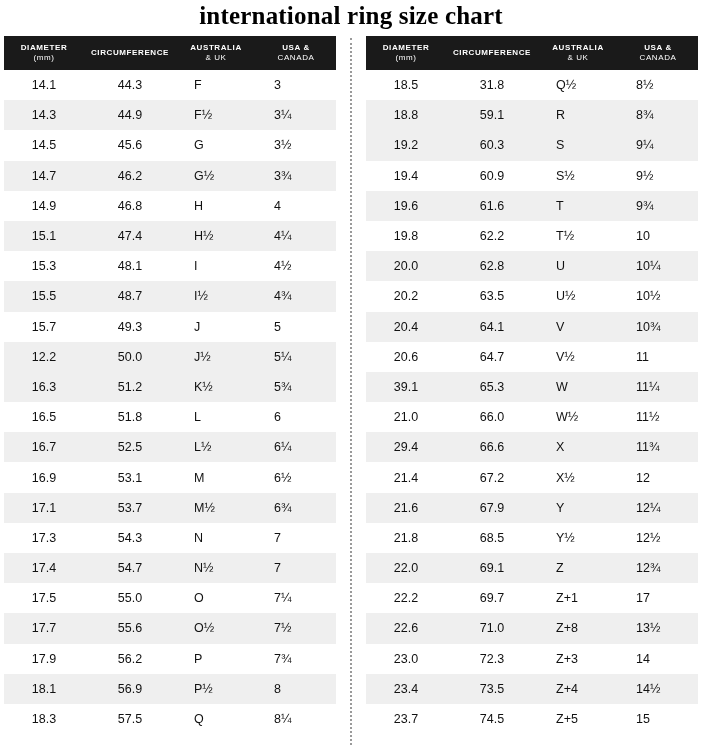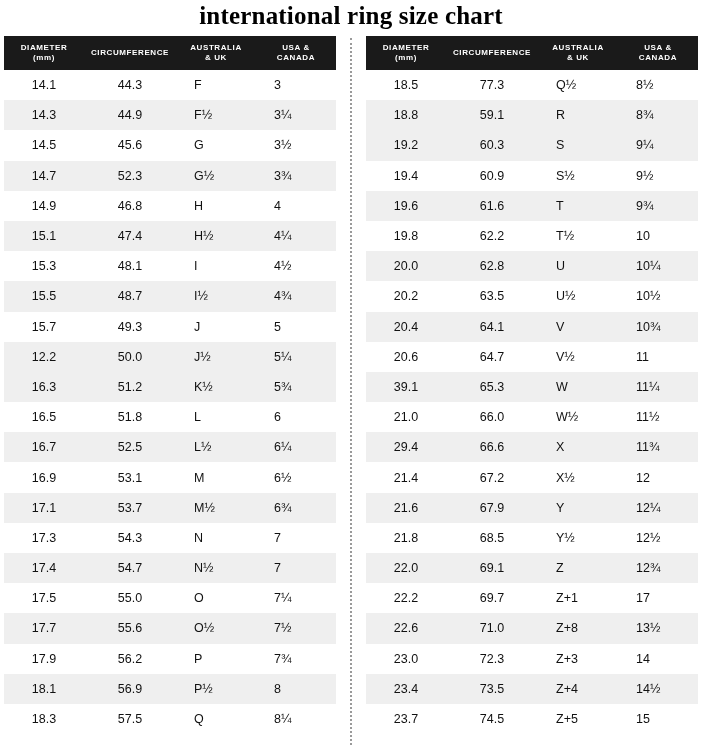--- a/index.html
+++ b/index.html
@@ -66,21 +66,21 @@
     letter-spacing: 0.6px;
     line-height: 1.25;
     text-align: center;
     padding: 7px 2px;
     vertical-align: middle;
     height: 32px;
     box-sizing: border-box;
   }
   table.sz th .sub {
     display: block;
-    font-weight: bold;
+    font-weight: normal;
   }
   table.sz td {
     font-size: 12.5px;
     padding: 0 0 0 14px;
     height: 30.2px;
     border: none;
     color: #111111;
     vertical-align: middle;
   }
   table.sz td.c {
@@ -152,21 +152,21 @@
               <td class="l">3¼</td>
             </tr>
             <tr class="odd">
               <td class="c">14.5</td>
               <td class="c">45.6</td>
               <td class="l">G</td>
               <td class="l">3½</td>
             </tr>
             <tr class="even">
               <td class="c">14.7</td>
-              <td class="c">52.3</td>
+              <td class="c">46.2</td>
               <td class="l">G½</td>
               <td class="l">3¾</td>
             </tr>
             <tr class="odd">
               <td class="c">14.9</td>
               <td class="c">46.8</td>
               <td class="l">H</td>
               <td class="l">4</td>
             </tr>
             <tr class="even">
@@ -302,21 +302,21 @@
             </th>
             <th>
               <span>USA &amp;</span>
               <span class="sub">CANADA</span>
             </th>
           </tr>
         </thead>
         <tbody>
             <tr class="odd">
               <td class="c">18.5</td>
-              <td class="c">77.3</td>
+              <td class="c">31.8</td>
               <td class="l">Q½</td>
               <td class="l">8½</td>
             </tr>
             <tr class="even">
               <td class="c">18.8</td>
               <td class="c">59.1</td>
               <td class="l">R</td>
               <td class="l">8¾</td>
             </tr>
             <tr class="even">

